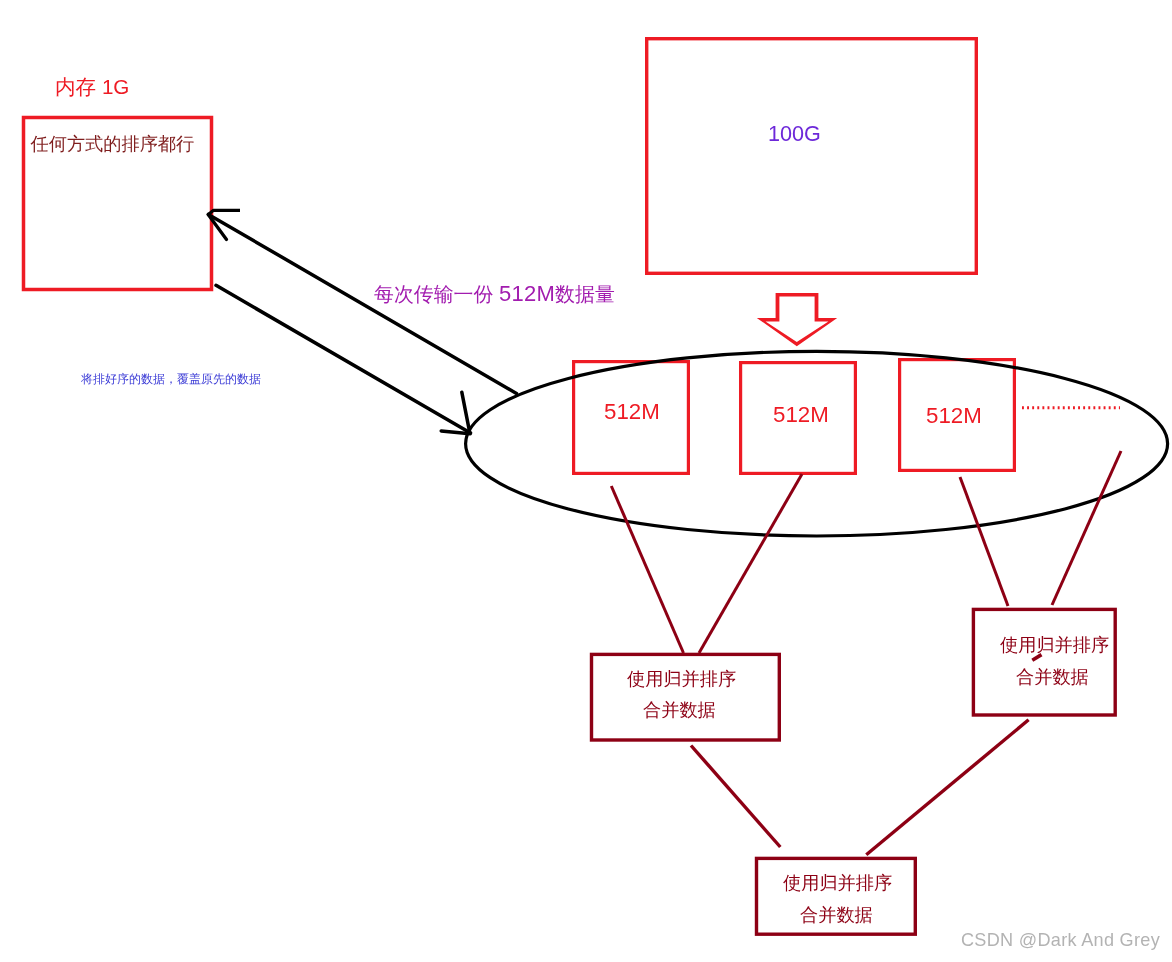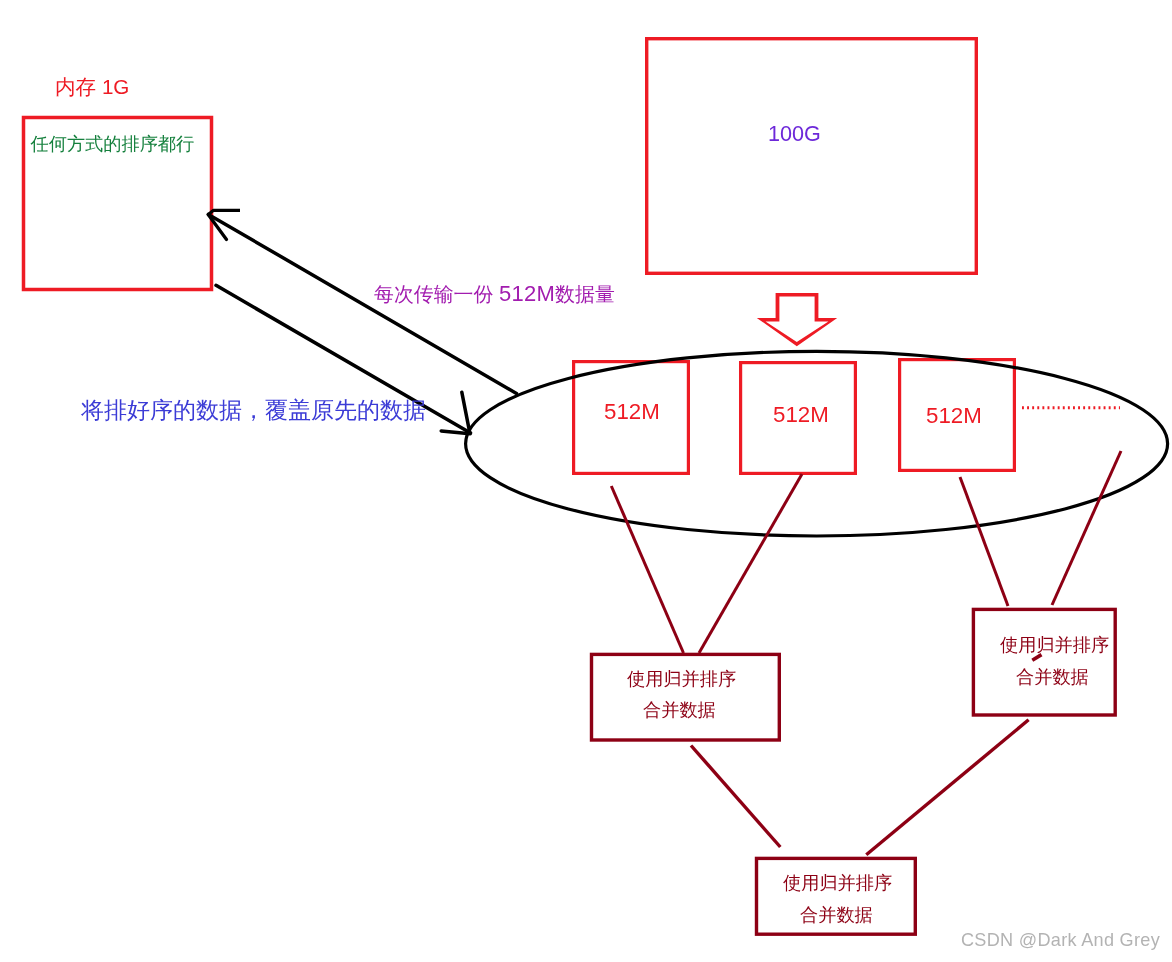--- a/index.html
+++ b/index.html
@@ -54,27 +54,27 @@
     <path d="M 208.2 214.6 L 226.5 239.5" stroke="#000000" stroke-width="3.3" stroke-linecap="round" fill="none"></path>
 
     <path d="M 216 285.3 L 470.5 433" stroke="#000000" stroke-width="3.5" stroke-linecap="round" fill="none"></path>
     <path d="M 461.8 392.2 L 470 433.8 M 470 433.8 L 441.2 431" stroke="#000000" stroke-width="3.5" stroke-linecap="round" fill="none"></path>
 
     <line x1="1022" y1="407.8" x2="1120" y2="407.8" stroke="#ee1b24" stroke-width="3" stroke-dasharray="1.9 3.2" stroke-linecap="butt"></line>
   </svg>
 
   <div class="lbl cjk" style="left:55px; top:77px; font-size:20.6px; color:#ee1b24;">内存 1G</div>
 
-  <div class="lbl cjk" style="left:30.5px; top:135px; font-size:18.2px; color:#15803d;">任何方式的排序都行</div>
+  <div class="lbl cjk" style="left:30.5px; top:135px; font-size:18.2px; color:#7f1d1d;">任何方式的排序都行</div>
 
   <div class="lbl" style="left:768px; top:122.5px; font-size:21.6px; color:#6d28d9;">100G</div>
 
   <div class="lbl cjk" style="left:374px; top:283px; font-size:19.9px; color:#a21caf;"><span>每次传输一份 </span><span style="font-size:22px; letter-spacing:0.3px;">512M</span><span>数据量</span></div>
 
-  <div class="lbl cjk" style="left:81px; top:373px; font-size:23px; color:#3b3bd6;margin-top:26px;">将排好序的数据，覆盖原先的数据</div>
+  <div class="lbl cjk" style="left:81px; top:373px; font-size:12px; color:#3b3bd6;">将排好序的数据，覆盖原先的数据</div>
 
   <div class="lbl" style="left:604px; top:400.5px; font-size:22.3px; color:#ee1b24;">512M</div>
   <div class="lbl" style="left:773px; top:403.5px; font-size:22.3px; color:#ee1b24;">512M</div>
   <div class="lbl" style="left:926px; top:404.5px; font-size:22.3px; color:#ee1b24;">512M</div>
 
   <div class="lbl cjk" style="left:627px; top:670px; font-size:18.2px; color:#8d0014;">使用归并排序</div>
   <div class="lbl cjk" style="left:643px; top:701px; font-size:18.2px; color:#8d0014;">合并数据</div>
 
   <div class="lbl cjk" style="left:1000px; top:636px; font-size:18.2px; color:#8d0014;">使用归并排序</div>
   <div class="lbl cjk" style="left:1016px; top:668px; font-size:18.2px; color:#8d0014;">合并数据</div>

